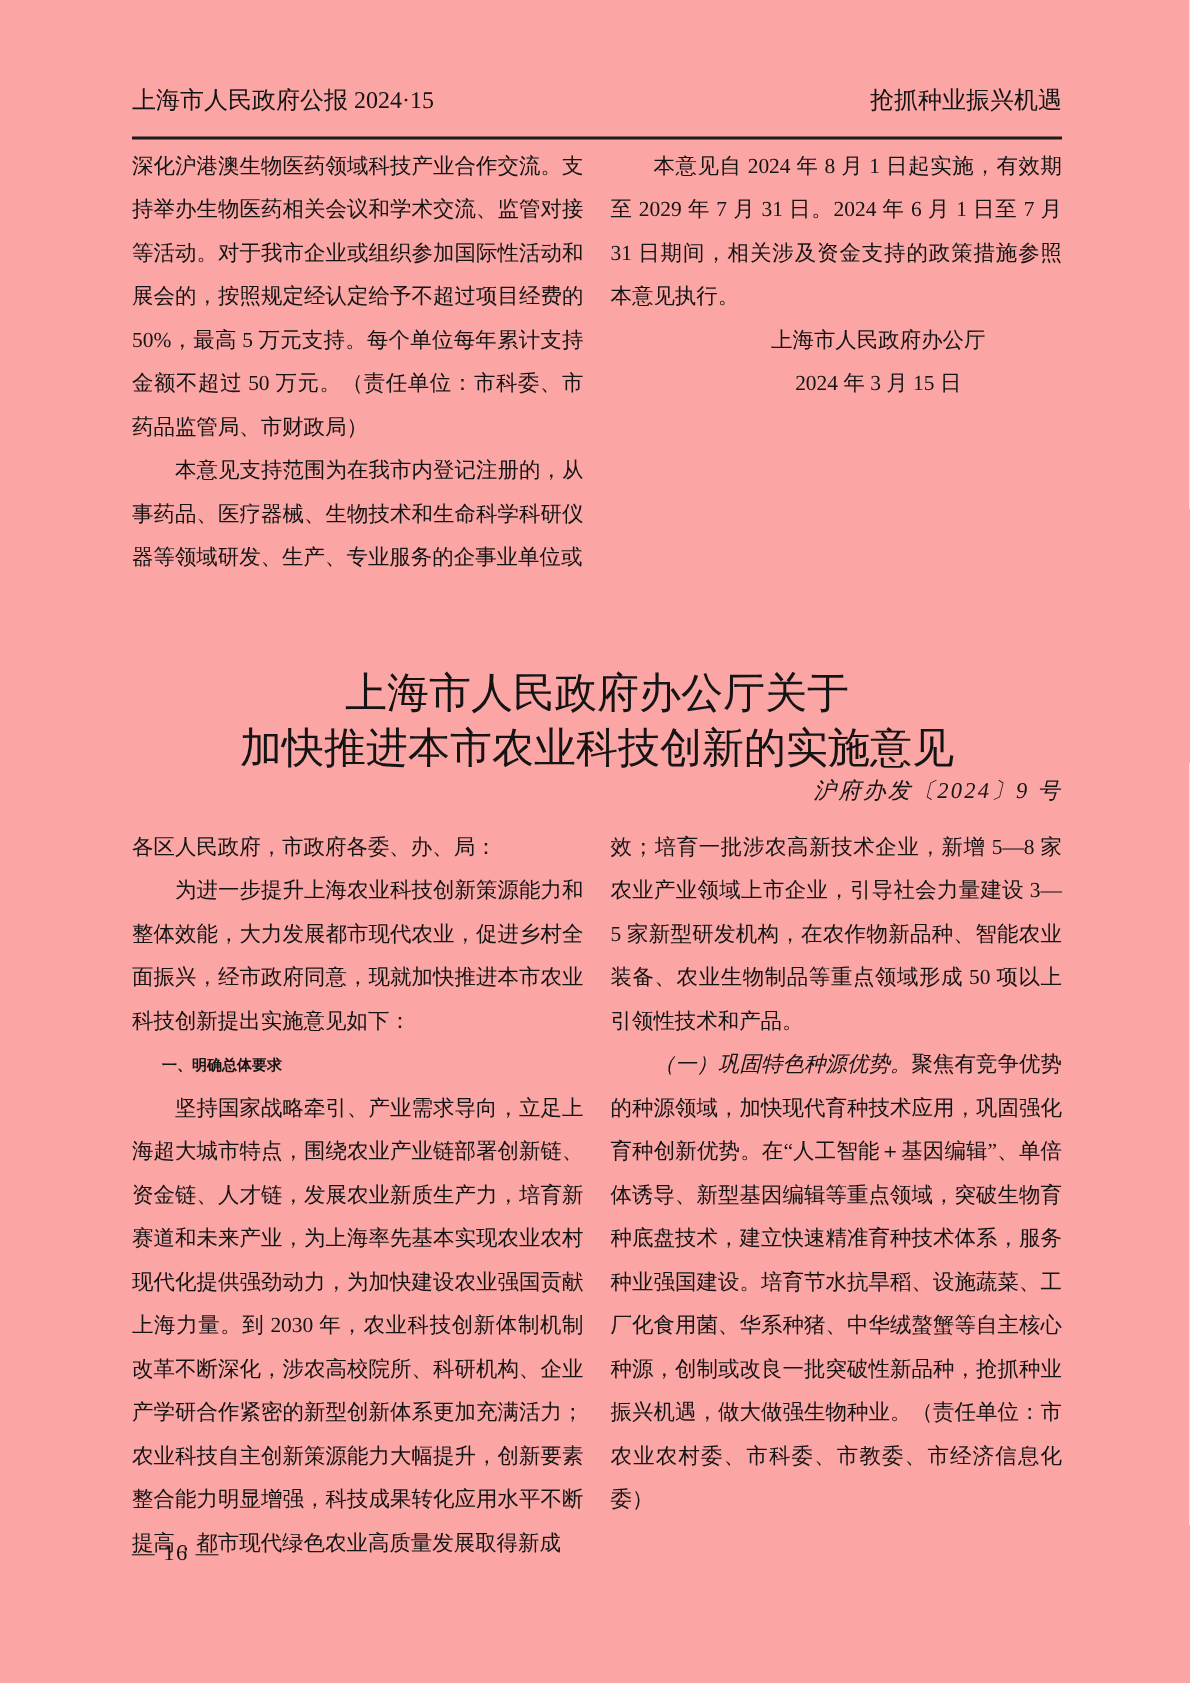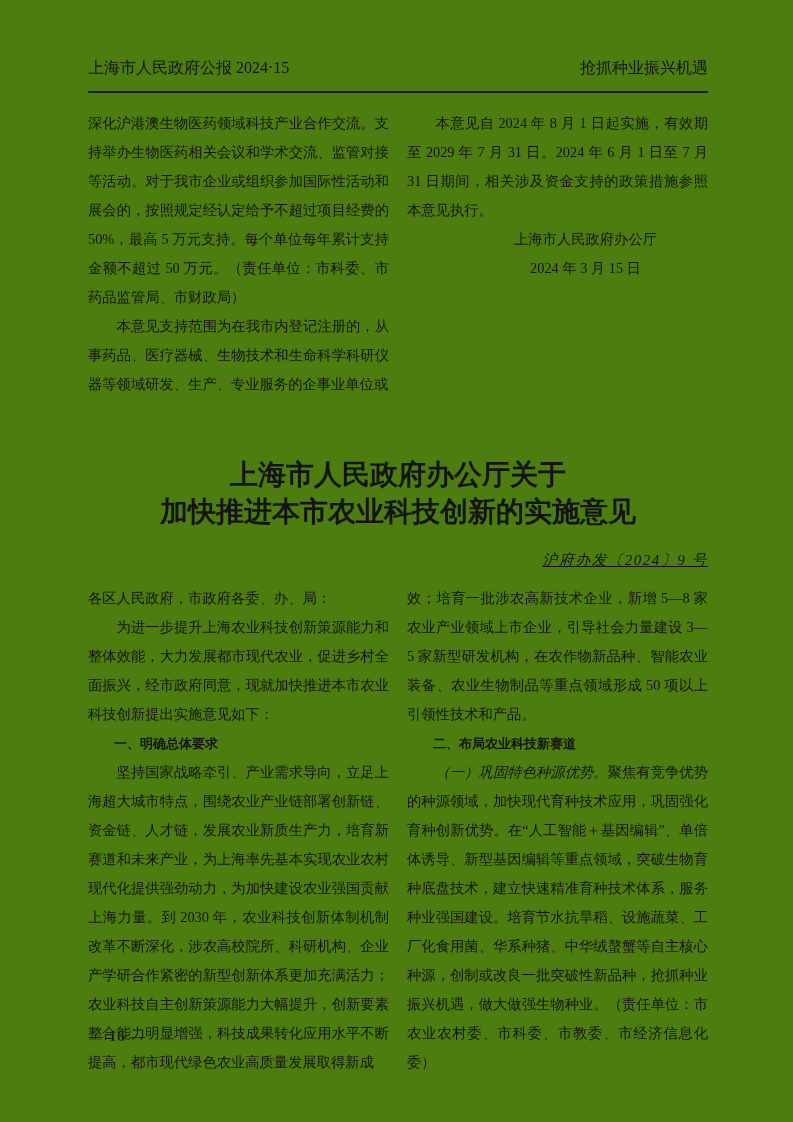--- a/index.html
+++ b/index.html
@@ -1,33 +1,33 @@
 <!DOCTYPE html>
 <html><head>
 <meta charset="utf-8">
 <style>
   html,body { margin:0; padding:0; background:#ffffff; }
   .page {
-    position:relative; width:793px; height:1122px; background:#4d7c0f;
+    position:relative; width:793px; height:1122px; background:#fca5a5;
     font-family:"Liberation Serif","DejaVu Serif",serif; color:#141414;
     overflow:hidden;
   }
   .content { position:absolute; left:88px; top:0; width:620px; }
   .hdr { display:flex; justify-content:space-between; margin-top:58px; font-size:16px; line-height:20px; }
   .rule { height:0; border-bottom:2px solid #1c1c1c; margin-top:13px; }
   .cols { display:flex; gap:18px; }
-  .cols.top { margin-top:16px; }
+  .cols.top { margin-top:4px; }
   .cols.body { margin-top:14px; }
   .col { flex:1; min-width:0; font-size:14.3px; line-height:29px; text-align:justify; text-justify:inter-character; }
   .col p { margin:0; }
   .ind { text-indent:2em; }
   .sig { text-align:center; padding-left:56px; }
-  .title { margin-top:57px; text-align:center; font-size:28px; line-height:37px; font-weight:bold; }
-  .docnum { margin-top:21px; text-align:right; font-size:15px; font-style:italic; letter-spacing:1.5px;text-decoration:underline; }
-  .heading { font-weight:bold; font-family:Liberation Serif, serif; font-size:13px; }
+  .title { margin-top:57px; text-align:center; font-size:28px; line-height:37px; font-weight:normal; }
+  .docnum { text-align:right; font-size:15px; font-style:italic; letter-spacing:1.5px; }
+  .heading { font-weight:bold; font-family:Liberation Serif, serif; font-size:10px; }
   .kai { font-style:italic; }
   .footer { position:absolute; left:88px; top:1022px; font-size:15px; line-height:29px; letter-spacing:1px; }
 </style>
 </head>
 <body>
 
 <div class="page">
   <div class="content">
 
     <div class="hdr">
@@ -57,21 +57,20 @@
 
     <div class="cols body">
       <div class="col">
         <p>各区人民政府，市政府各委、办、局：</p>
         <p class="ind">为进一步提升上海农业科技创新策源能力和整体效能，大力发展都市现代农业，促进乡村全面振兴，经市政府同意，现就加快推进本市农业科技创新提出实施意见如下：</p>
         <p class="ind heading">一、明确总体要求</p>
         <p class="ind">坚持国家战略牵引、产业需求导向，立足上海超大城市特点，围绕农业产业链部署创新链、资金链、人才链，发展农业新质生产力，培育新赛道和未来产业，为上海率先基本实现农业农村现代化提供强劲动力，为加快建设农业强国贡献上海力量。到 2030 年，农业科技创新体制机制改革不断深化，涉农高校院所、科研机构、企业产学研合作紧密的新型创新体系更加充满活力；农业科技自主创新策源能力大幅提升，创新要素整合能力明显增强，科技成果转化应用水平不断提高，都市现代绿色农业高质量发展取得新成</p>
       </div>
       <div class="col">
         <p>效；培育一批涉农高新技术企业，新增 5—8 家农业产业领域上市企业，引导社会力量建设 3—5 家新型研发机构，在农作物新品种、智能农业装备、农业生物制品等重点领域形成 50 项以上引领性技术和产品。</p>
-        <p class="ind heading">二、布局农业科技新赛道</p>
         <p class="ind"><span class="kai">（一）巩固特色种源优势。</span><span>聚焦有竞争优势的种源领域，加快现代育种技术应用，巩固强化育种创新优势。在“人工智能＋基因编辑”、单倍体诱导、新型基因编辑等重点领域，突破生物育种底盘技术，建立快速精准育种技术体系，服务种业强国建设。培育节水抗旱稻、设施蔬菜、工厂化食用菌、华系种猪、中华绒螯蟹等自主核心种源，创制或改良一批突破性新品种，抢抓种业振兴机遇，做大做强生物种业。（责任单位：市农业农村委、市科委、市教委、市经济信息化委）</span></p>
       </div>
     </div>
 
   </div>
 
   <div class="footer">— 16 —</div>
 </div>
 
 </body></html>

